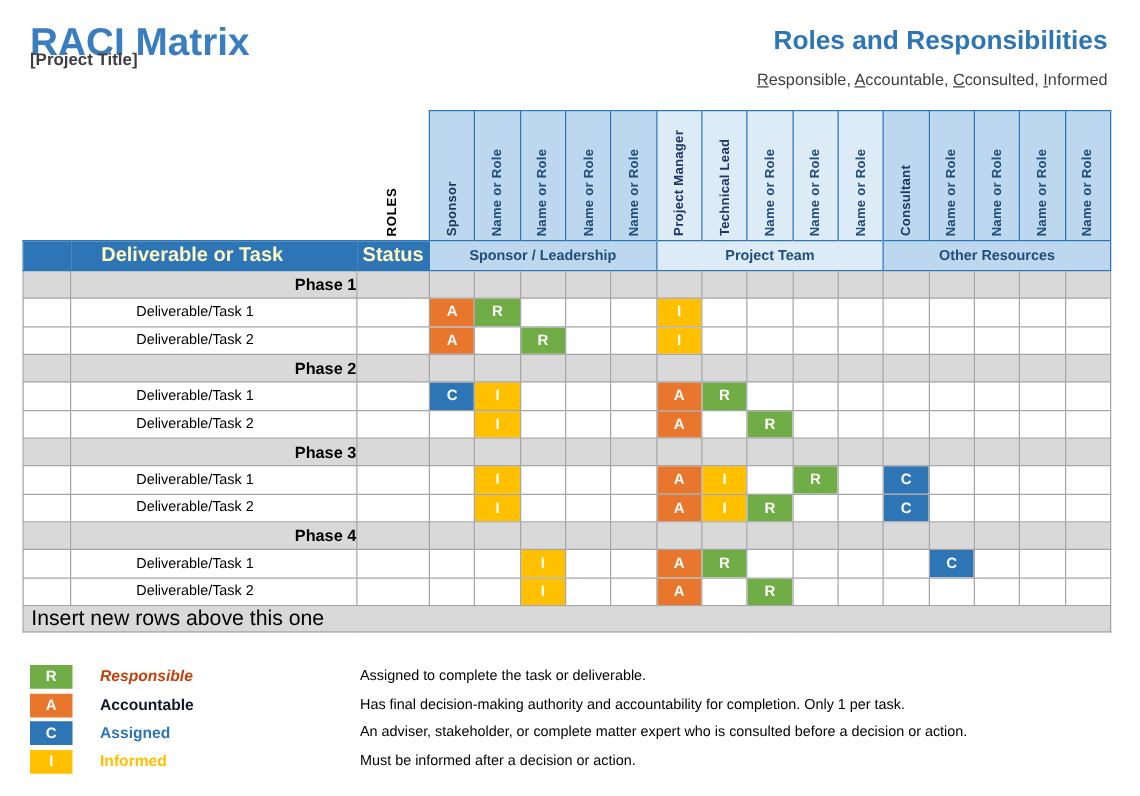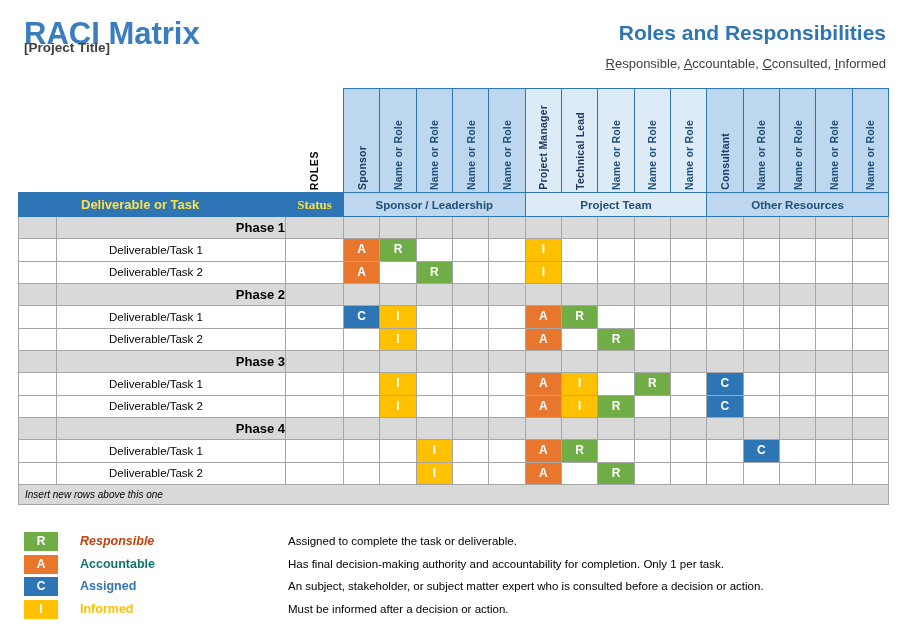--- a/index.html
+++ b/index.html
@@ -115,27 +115,27 @@
     font-weight: bold;
     color: #000000;
     letter-spacing: 0.6px;
     padding-bottom: 6px;
   }
 
   
   tr.hdrband td { height: 24px; }
   .hdr-blue {
     background: #2E75B6;
-    color: #fde047;
-    font-weight: bold;
-    font-size: 13px;
+    color: #fef9c3;
+    font-weight: bold;
+    font-size: 16px;
     border: 1px solid #2E75B6 !important;
   }
   .hdr-deliv { text-align: left; padding-left: 24px !important; }
-  .hdr-status { text-align: center; font-family: Liberation Serif, serif; }
+  .hdr-status { text-align: center; }
   .grp-hdr {
     text-align: center;
     font-weight: bold;
     font-size: 11.5px;
     color: #1F4E79;
     border: 1px solid #2E75B6 !important;
   }
 
   
   tr.phase td {
@@ -178,22 +178,21 @@
   .mk-C { background: #2E75B6; }
   .mk-I { background: #FFC000; }
 
   
   tr.insert td {
     height: 20px;
     background: #D9D9D9;
     border: 1px solid #A6A6A6;
   }
   tr.insert td.insert-text {
-    font-style: italic;
-    font-size: 10px;
+    font-size: 17px;
     color: #000;
     text-align: left;
     padding-left: 6px !important;
   }
 
   
   .legend {
     position: absolute;
     left: 18px;
     top: 531px;
@@ -604,26 +603,26 @@
 </div>
 
 <div class="legend" id="legend-container">
     <div class="legend-row">
       <div class="legend-badge" style="background: rgb(112, 173, 71);">R</div>
       <div class="legend-label" style="color: #c2410c; font-style: italic;">Responsible</div>
       <div class="legend-desc">Assigned to complete the task or deliverable.</div>
     </div>
     <div class="legend-row">
       <div class="legend-badge" style="background: rgb(232, 118, 44);">A</div>
-      <div class="legend-label" style="color: #0f766e;">Accountable</div>
+      <div class="legend-label" style="color: #0f172a;">Accountable</div>
       <div class="legend-desc">Has final decision-making authority and accountability for completion. Only 1 per task.</div>
     </div>
     <div class="legend-row">
       <div class="legend-badge" style="background: rgb(46, 117, 182);">C</div>
       <div class="legend-label" style="color: rgb(46, 117, 182);">Assigned</div>
-      <div class="legend-desc">An subject, stakeholder, or subject matter expert who is consulted before a decision or action.</div>
+      <div class="legend-desc">An adviser, stakeholder, or complete matter expert who is consulted before a decision or action.</div>
     </div>
     <div class="legend-row">
       <div class="legend-badge" style="background: rgb(255, 192, 0);">I</div>
       <div class="legend-label" style="color: rgb(255, 192, 0);">Informed</div>
       <div class="legend-desc">Must be informed after a decision or action.</div>
     </div>
   </div>
 
 </body></html>

